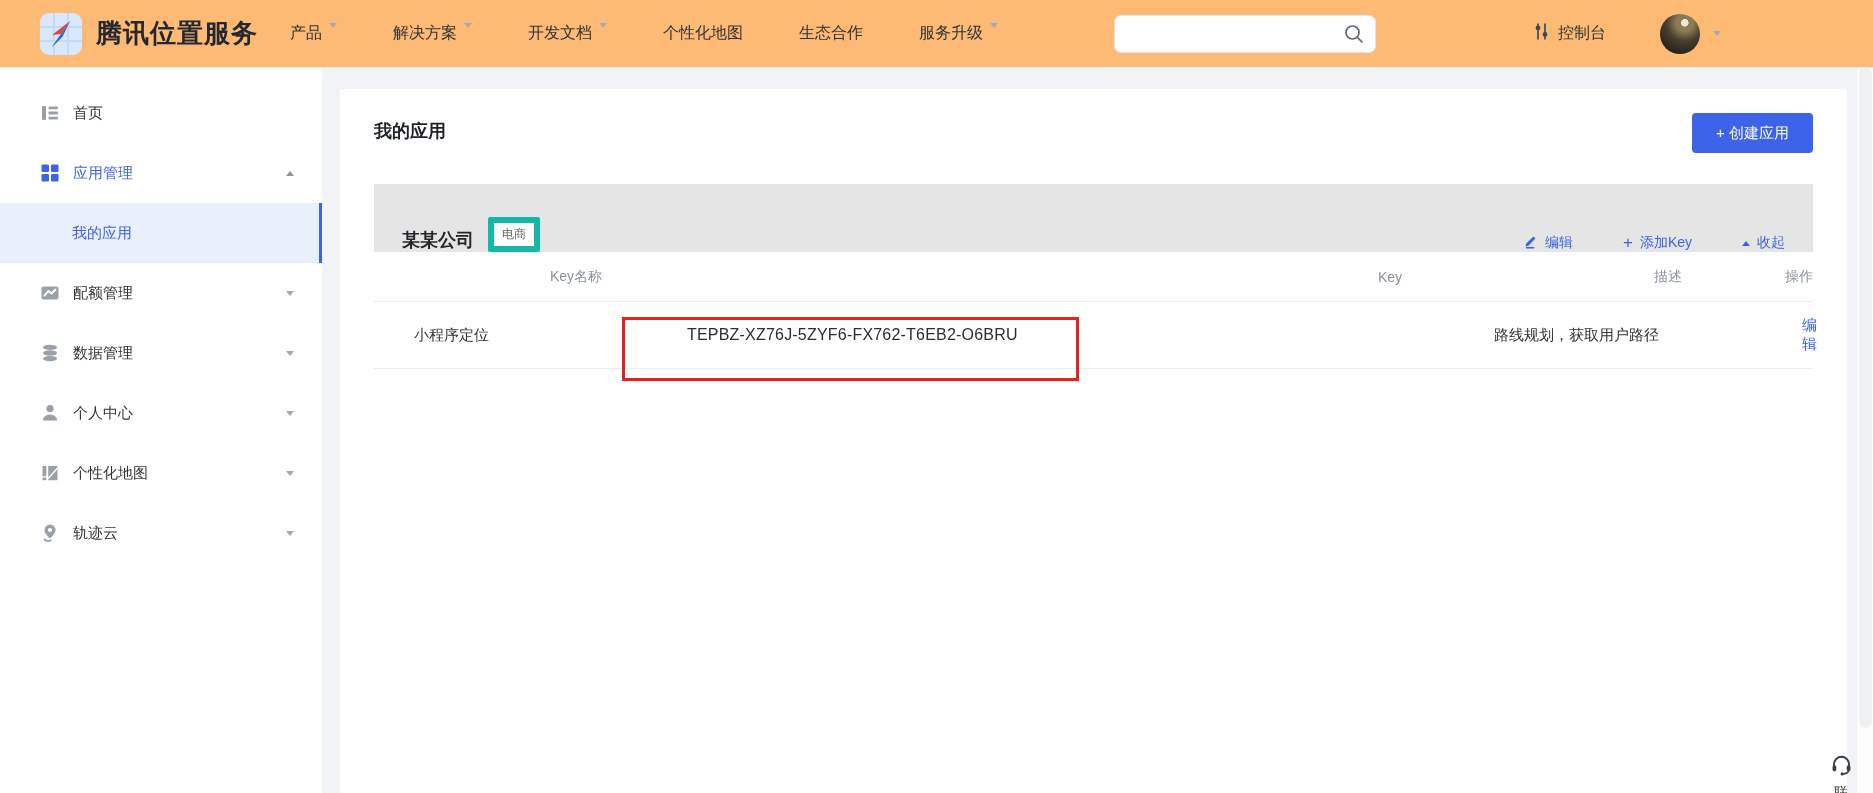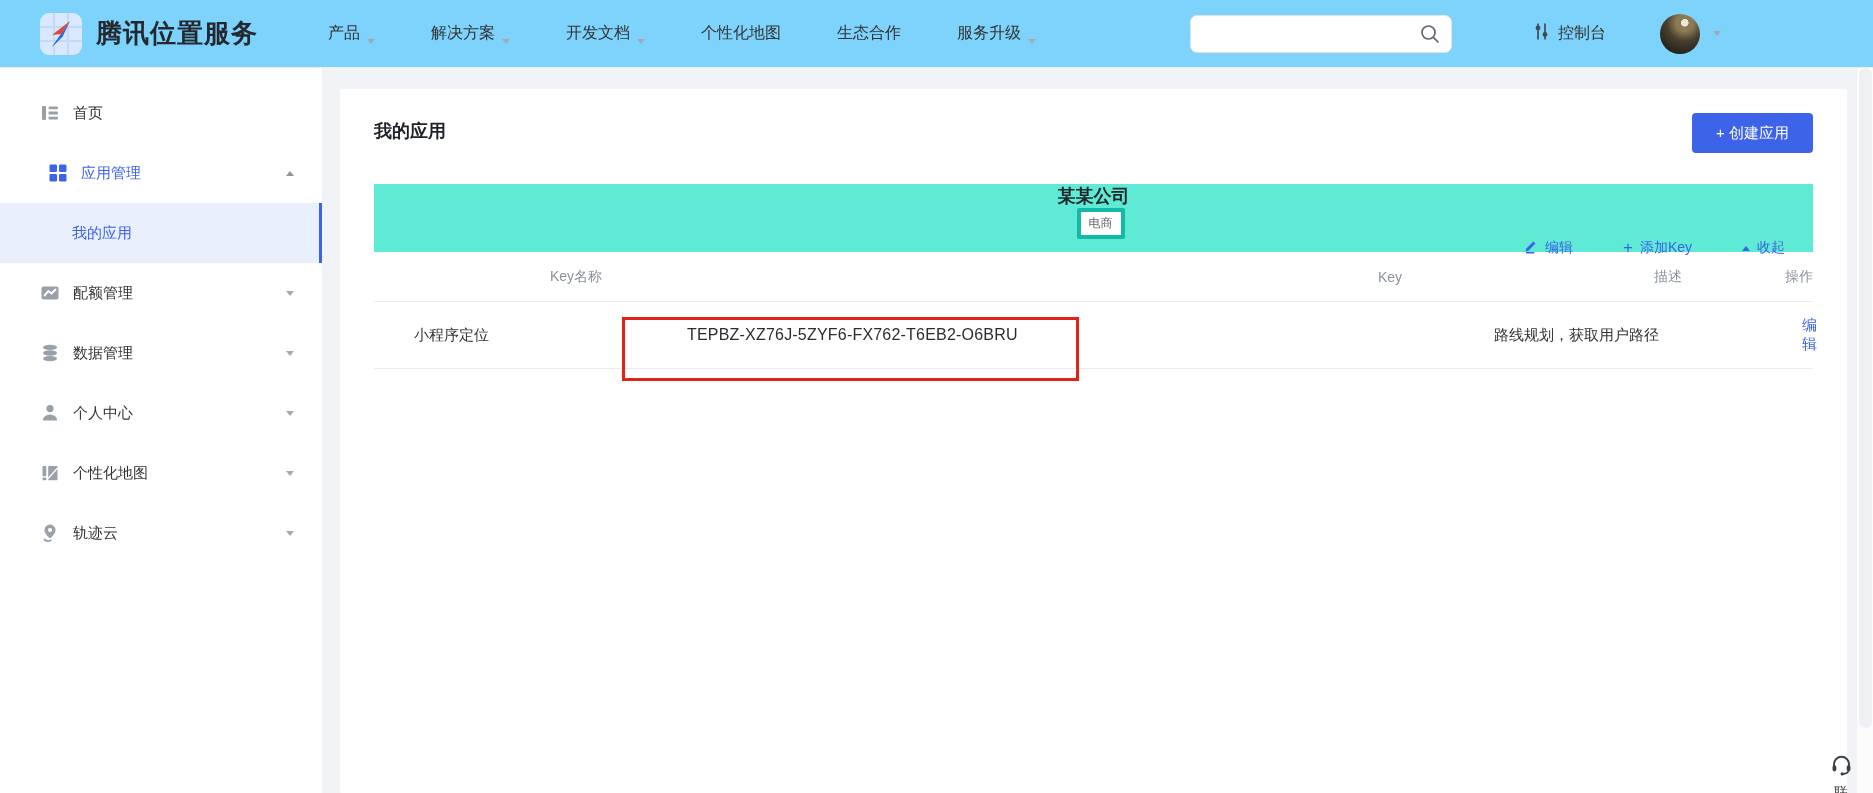--- a/index.html
+++ b/index.html
@@ -1,61 +1,61 @@
 <!DOCTYPE html>
 <html><head>
 <meta charset="utf-8">
 <style>
   * { margin:0; padding:0; box-sizing:border-box; }
   html,body { width:1873px; height:793px; overflow:hidden; background:#fff;
     font-family:"Liberation Sans","DejaVu Sans",sans-serif; color:#333; }
 
   
-  .navbar { position:absolute; left:0; top:0; width:1873px; height:68px; background:#7dd3fc;
-    border-bottom:1px solid #ebedf0; display:flex; align-items:center; padding-left:40px; z-index:30;gap:38px; }
+  .navbar { position:absolute; left:0; top:0; width:1873px; height:68px; background:#fdba74;
+    border-bottom:1px solid #ebedf0; display:flex; align-items:center; padding-left:40px; z-index:30; }
   .brand { display:flex; align-items:center; gap:14px; }
   .logo-box { width:42px; height:42px; border-radius:9px; background:#d9e8fc; position:relative; overflow:hidden; }
   .logo-box svg { position:absolute; left:0; top:0; }
   .brand-title { font-size:26px; font-weight:bold; color:#24272e; letter-spacing:1px; }
   .nav-menu { display:flex; align-items:center; margin-left:32px; }
-  .nav-item { display:flex; align-items:flex-end; gap:7px; font-size:16px; color:#333; margin-right:56px; cursor:pointer; white-space:nowrap; }
+  .nav-item { display:flex; align-items:flex-start; gap:7px; font-size:16px; color:#333; margin-right:56px; cursor:pointer; white-space:nowrap; }
   .caret { width:0; height:0; border-left:4.5px solid transparent; border-right:4.5px solid transparent; }
   .caret.down { border-top:5.5px solid #a3a9b3; }
   .caret.up   { border-bottom:5.5px solid #8f959f; }
   .caret.blue.up { border-bottom-color:#3D63E8; }
   .search-wrap { position:relative; margin-left:60px; }
   .search-input { width:262px; height:38px; border:1px solid #e1e4e9; border-radius:7px; padding:0 40px 0 14px;
     font-size:14px; color:#333; outline:none; background:#fff; }
   .search-icon { position:absolute; right:11px; top:8px; cursor:pointer; }
   .nav-right { margin-left:auto; display:flex; align-items:center; padding-right:152px; }
   .console-link { display:flex; align-items:center; gap:8px; font-size:16px; color:#333; cursor:pointer; }
   .avatar { width:40px; height:40px; border-radius:50%; margin-left:54px; cursor:pointer;
     background:radial-gradient(circle at 62% 22%, #efe6cf 0 9%, #8a7a55 10% 22%, #4a4030 45%, #16130d 95%); }
   .avatar-caret { margin-left:13px; cursor:pointer; }
 
   
   .sidebar { position:absolute; left:0; top:68px; width:322px; bottom:0; background:#fff; padding-top:15px; z-index:10; }
   .side-item { height:60px; display:flex; align-items:center; padding-left:40px; position:relative; cursor:pointer; font-size:15px; color:#333; }
   .side-item .s-icon { width:20px; height:20px; margin-right:13px; display:flex; align-items:center; justify-content:center; }
   .side-item .s-caret { position:absolute; right:28px; }
-  .side-item.active { color:#3D63E8;margin-left:8px; }
+  .side-item.active { color:#3D63E8; }
   .side-sub { height:60px; display:flex; align-items:center; padding-left:72px; font-size:15px; cursor:pointer;
     background:#e9f0fb; color:#3D63E8; border-right:3px solid #3D63E8; }
 
   
   .main-area { position:absolute; left:322px; top:68px; right:17px; bottom:0; background:#f1f3f6; }
   .panel { position:absolute; left:18px; top:21px; right:9px; bottom:0; background:#fff; border-radius:2px; padding:30px 34px 0 34px; }
   .page-title { font-size:18px; font-weight:bold; color:#1f2329; }
   .create-btn { position:absolute; top:24px; right:34px; width:121px; height:40px; background:#3D63E8; color:#fff;
     font-size:15px; border:none; border-radius:4px; cursor:pointer; font-family:inherit; }
 
   .app-card { margin-top:41px; }
-  .card-head { height:68px; background:#5eead4; display:flex; align-items:center; padding:0 28px;flex-direction:column; }
+  .card-head { height:68px; background:#e5e5e5; display:flex; align-items:flex-end; padding:0 28px; }
   .company { font-size:18px; font-weight:bold; color:#24262b; }
-  .tag { margin-left:14px; font-size:12px; color:#666; border:4px solid #14b8a6; background:#fff; border-radius:2px; padding:3px 8px; }
+  .tag { margin-left:14px; font-size:12px; color:#666; border:6px solid #14b8a6; background:#fff; border-radius:2px; padding:3px 8px; }
   .head-actions { margin-left:auto; display:flex; align-items:center; gap:50px; }
   .h-action { display:flex; align-items:center; gap:7px; color:#3D63E8; font-size:14px; cursor:pointer; }
   .h-action .plus { font-size:17px; line-height:14px; }
 
   .tbl-row { display:grid; grid-template-columns:228px 800px 280px 1fr; align-items:center; }
   .tbl-head { height:50px; font-size:14px; color:#8b919c; border-bottom:1px solid #e9ecf0;text-align:right; }
   .tbl-head .c1 { padding-left:40px; }
   .tbl-head .c3 { padding-left:12px; }
   .tbl-head .c4 { padding-left:43px; }
   .data-row { height:67px; font-size:15px; color:#333; border-bottom:1px solid #e9ecf0; position:relative;gap:40px; }

